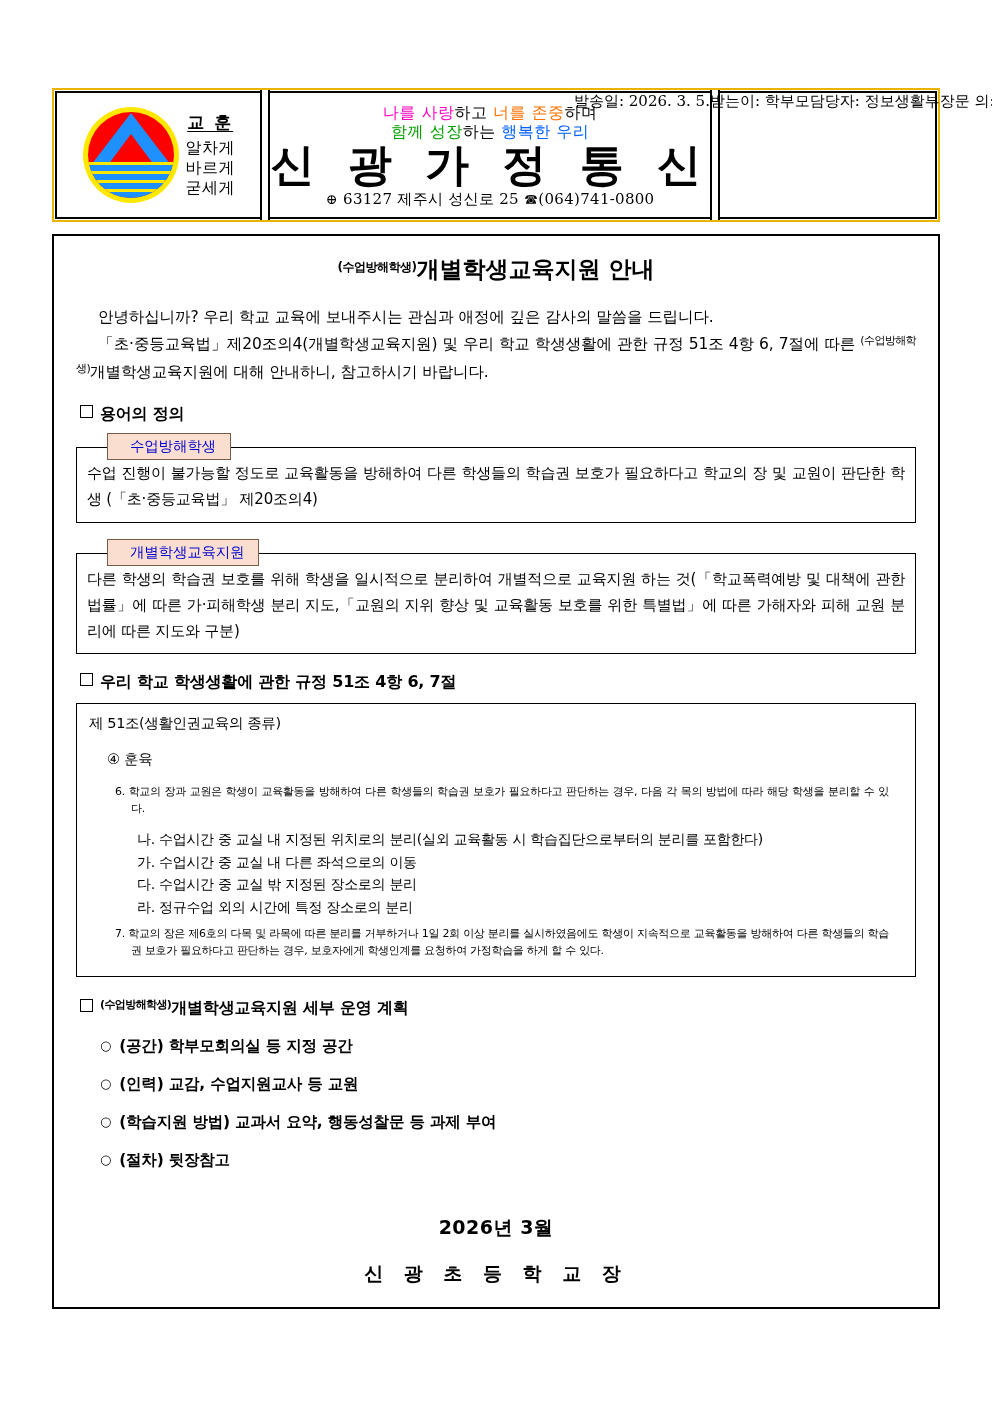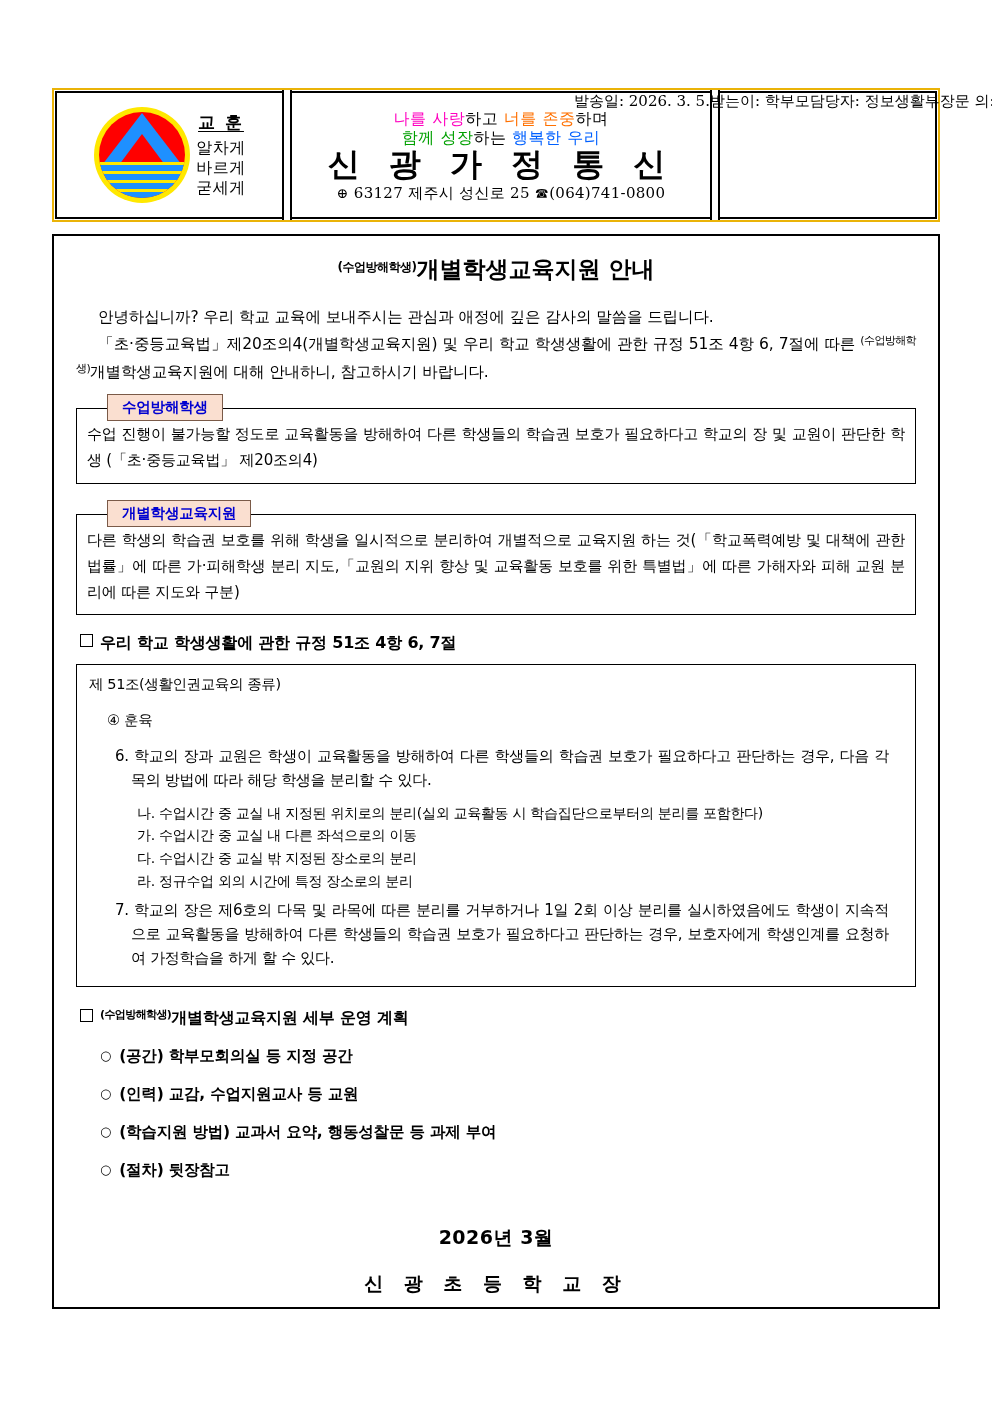--- a/index.html
+++ b/index.html
@@ -144,21 +144,21 @@
     white-space: nowrap;
     letter-spacing: 0.5px;
   }
   .c-magenta { color: #ff00c0; }
   .c-orange  { color: #ff7000; }
   .c-green   { color: #00a000; }
   .c-blue    { color: #0060ff; }
   .c-black   { color: #000000; }
 
   .big-title {
-    font-size: 32px;
+    font-size: 44px;
     font-weight: bold;
     letter-spacing: 9px;
     line-height: 1.05;
     margin: 1px 0 2px 0;
     white-space: nowrap;
     font-family: "DejaVu Sans", "Liberation Sans", sans-serif;
   }
   .addr-line {
     font-size: 15px;
     font-family: "DejaVu Serif", "Liberation Serif", serif;
@@ -243,23 +243,23 @@
     margin: 22px 0 0 0;
     padding: 8px 10px 9px 10px;
   }
   .defcard .tab {
     position: absolute;
     left: 30px;
     top: -15px;
     background: #fadfd0;
     border: 1px solid #7a5a48;
     color: #0000d0;
-    font-weight: bold;
+    font-weight: normal;
     font-size: 14.5px;
-    padding: 3px 14px 4px 14px;
+    padding: 3px 14px 4px 22px;
     line-height: 1.25;
     letter-spacing: -0.2px;
     white-space: nowrap;
   }
   .defcard .dtext {
     font-size: 15px;
     line-height: 1.72;
     text-align: justify;
     letter-spacing: -0.2px;
     padding-top: 5px;
@@ -278,21 +278,21 @@
     font-size: 14.5px;
     letter-spacing: -0.4px;
     margin-bottom: 12px;
   }
   .reg-cl {
     font-size: 14.5px;
     margin: 0 0 12px 18px;
     letter-spacing: -0.3px;
   }
   .reg-item {
-    font-size: 15px;
+    font-size: 11px;
     margin: 0 14px 4px 26px;
     text-indent: -16px;
     padding-left: 16px;
     line-height: 1.6;
     letter-spacing: -0.3px;
     text-align: justify;
   }
   .reg-sub-group { margin: 10px 0 6px 48px; }
   .reg-sub {
     font-size: 14px;
@@ -396,20 +396,23 @@
 
     <div class="doc-title">
       <span class="sup">(수업방해학생)</span><span>개별학생교육지원 안내</span>
     </div>
 
     <div class="para">
       <span class="indent">안녕하십니까? 우리 학교 교육에 보내주시는 관심과 애정에 깊은 감사의 말씀을 드립니다.</span><br>
       <span class="indent">「초·중등교육법」제20조의4(개별학생교육지원) 및 우리 학교 학생생활에 관한 규정 51조 4항 6, 7절에 따른 </span><span class="sup-small">(수업방해학생)</span><span>개별학생교육지원에 대해 안내하니, 참고하시기 바랍니다.</span>
     </div>
 
+    <div class="sec-head">
+      <span class="sq"></span><span>용어의 정의</span>
+    </div>
 
     <div class="defcard">
       <div class="tab">수업방해학생</div>
       <div class="dtext">수업 진행이 불가능할 정도로 교육활동을 방해하여 다른 학생들의 학습권 보호가 필요하다고 학교의 장 및 교원이 판단한 학생 (「초·중등교육법」 제20조의4)</div>
     </div>
 
     <div class="defcard" style="margin-top:30px;">
       <div class="tab">개별학생교육지원</div>
       <div class="dtext">다른 학생의 학습권 보호를 위해 학생을 일시적으로 분리하여 개별적으로 교육지원 하는 것(「학교폭력예방 및 대책에 관한 법률」에 따른 가·피해학생 분리 지도,「교원의 지위 향상 및 교육활동 보호를 위한 특별법」에 따른 가해자와 피해 교원 분리에 따른 지도와 구분)</div>
     </div>

